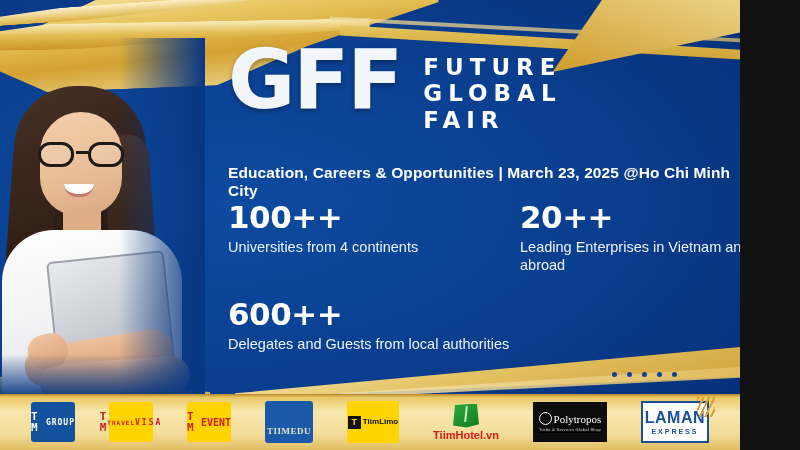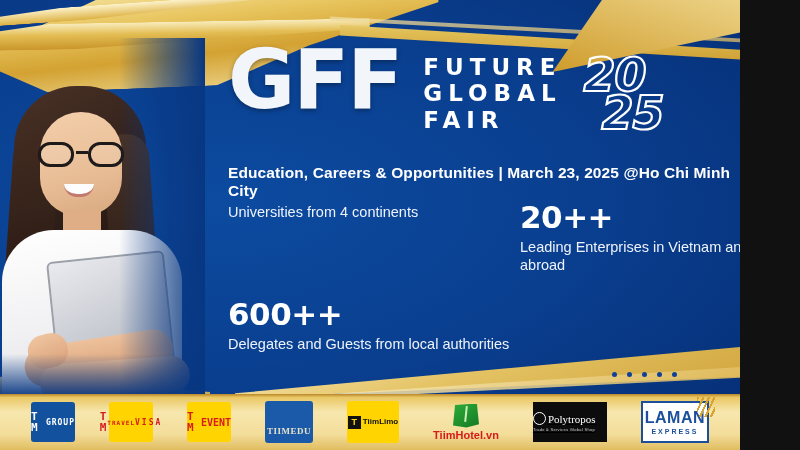--- a/index.html
+++ b/index.html
@@ -98,21 +98,21 @@
 
   .lg-limo{width:52px;height:42px;background:#ffd400;display:flex;align-items:center;justify-content:center;gap:2px;}
   .lg-limo .sq{width:13px;height:13px;background:#111;color:#ffd400;font-size:9px;font-weight:700;display:flex;align-items:center;justify-content:center;}
   .lg-limo .t1{font-size:8px;font-weight:700;color:#111;}
 
   .lg-hotel{display:flex;flex-direction:column;align-items:center;gap:1px;}
   .lg-hotel .leaf{width:26px;height:24px;background:linear-gradient(145deg,#2faa3a,#137a22);clip-path:polygon(8% 6%, 92% 0%, 100% 86%, 52% 100%, 0% 92%);position:relative;}
   .lg-hotel .leaf:after{content:"";position:absolute;left:46%;top:12%;width:2px;height:66%;background:#c9f0b8;transform:rotate(6deg);}
   .lg-hotel .t1{font-size:11px;font-weight:700;color:#d61b1b;}
 
-  .lg-poly{width:74px;height:40px;background:#0c0c0c;display:flex;flex-direction:column;justify-content:center;text-decoration:underline;}
+  .lg-poly{width:74px;height:40px;background:#0c0c0c;display:flex;flex-direction:column;align-items:center;justify-content:center;text-decoration:underline;}
   .lg-poly .row{display:flex;align-items:center;gap:2px;}
   .lg-poly .ring{width:13px;height:13px;border:1.5px solid #fff;border-radius:50%;}
   .lg-poly .t1{font-size:11px;color:#fff;font-family:"Liberation Serif",serif;}
   .lg-poly .t2{font-size:4px;color:#cfcfcf;letter-spacing:.3px;margin-top:2px;}
 
   .lg-laman{width:68px;height:42px;background:#fff;border:2px solid #1b4f9c;display:flex;flex-direction:column;align-items:center;justify-content:center;position:relative;}
   .lg-laman .t1{font-size:16px;font-weight:700;color:#1b4f9c;letter-spacing:.5px;}
   .lg-laman .t2{font-size:7px;font-weight:700;color:#1b4f9c;letter-spacing:2px;margin-top:1px;}
   .lg-laman .spark{position:absolute;right:-8px;top:-6px;width:18px;height:20px;
       background:repeating-linear-gradient(115deg,#d8a32f 0 2px,transparent 2px 5px);}
@@ -215,30 +215,27 @@
     <div class="ph-fade-b"></div>
   </div>
 
   <div class="head">
     <div class="gff">GFF</div>
     <div class="gfwords">
       <span>FUTURE</span>
       <span>GLOBAL</span>
       <span>FAIR</span>
     </div>
-    <div class="year">
-      <span class="y20">20</span>
-      <span class="y25">25</span>
-    </div>
   </div>
 
   <div class="subtitle">Education, Careers &amp; Opportunities | March 23, 2025 @Ho Chi Minh City</div>
 
   <div class="stats">
     <div class="stat">
+      <div class="num">100++</div>
       <div class="desc">Universities from 4 continents</div>
     </div>
     <div class="stat">
       <div class="num">20++</div>
       <div class="desc">Leading Enterprises in Vietnam and abroad</div>
     </div>
     <div class="stat">
       <div class="num">600++</div>
       <div class="desc">Delegates and Guests from local authorities</div>
     </div>

